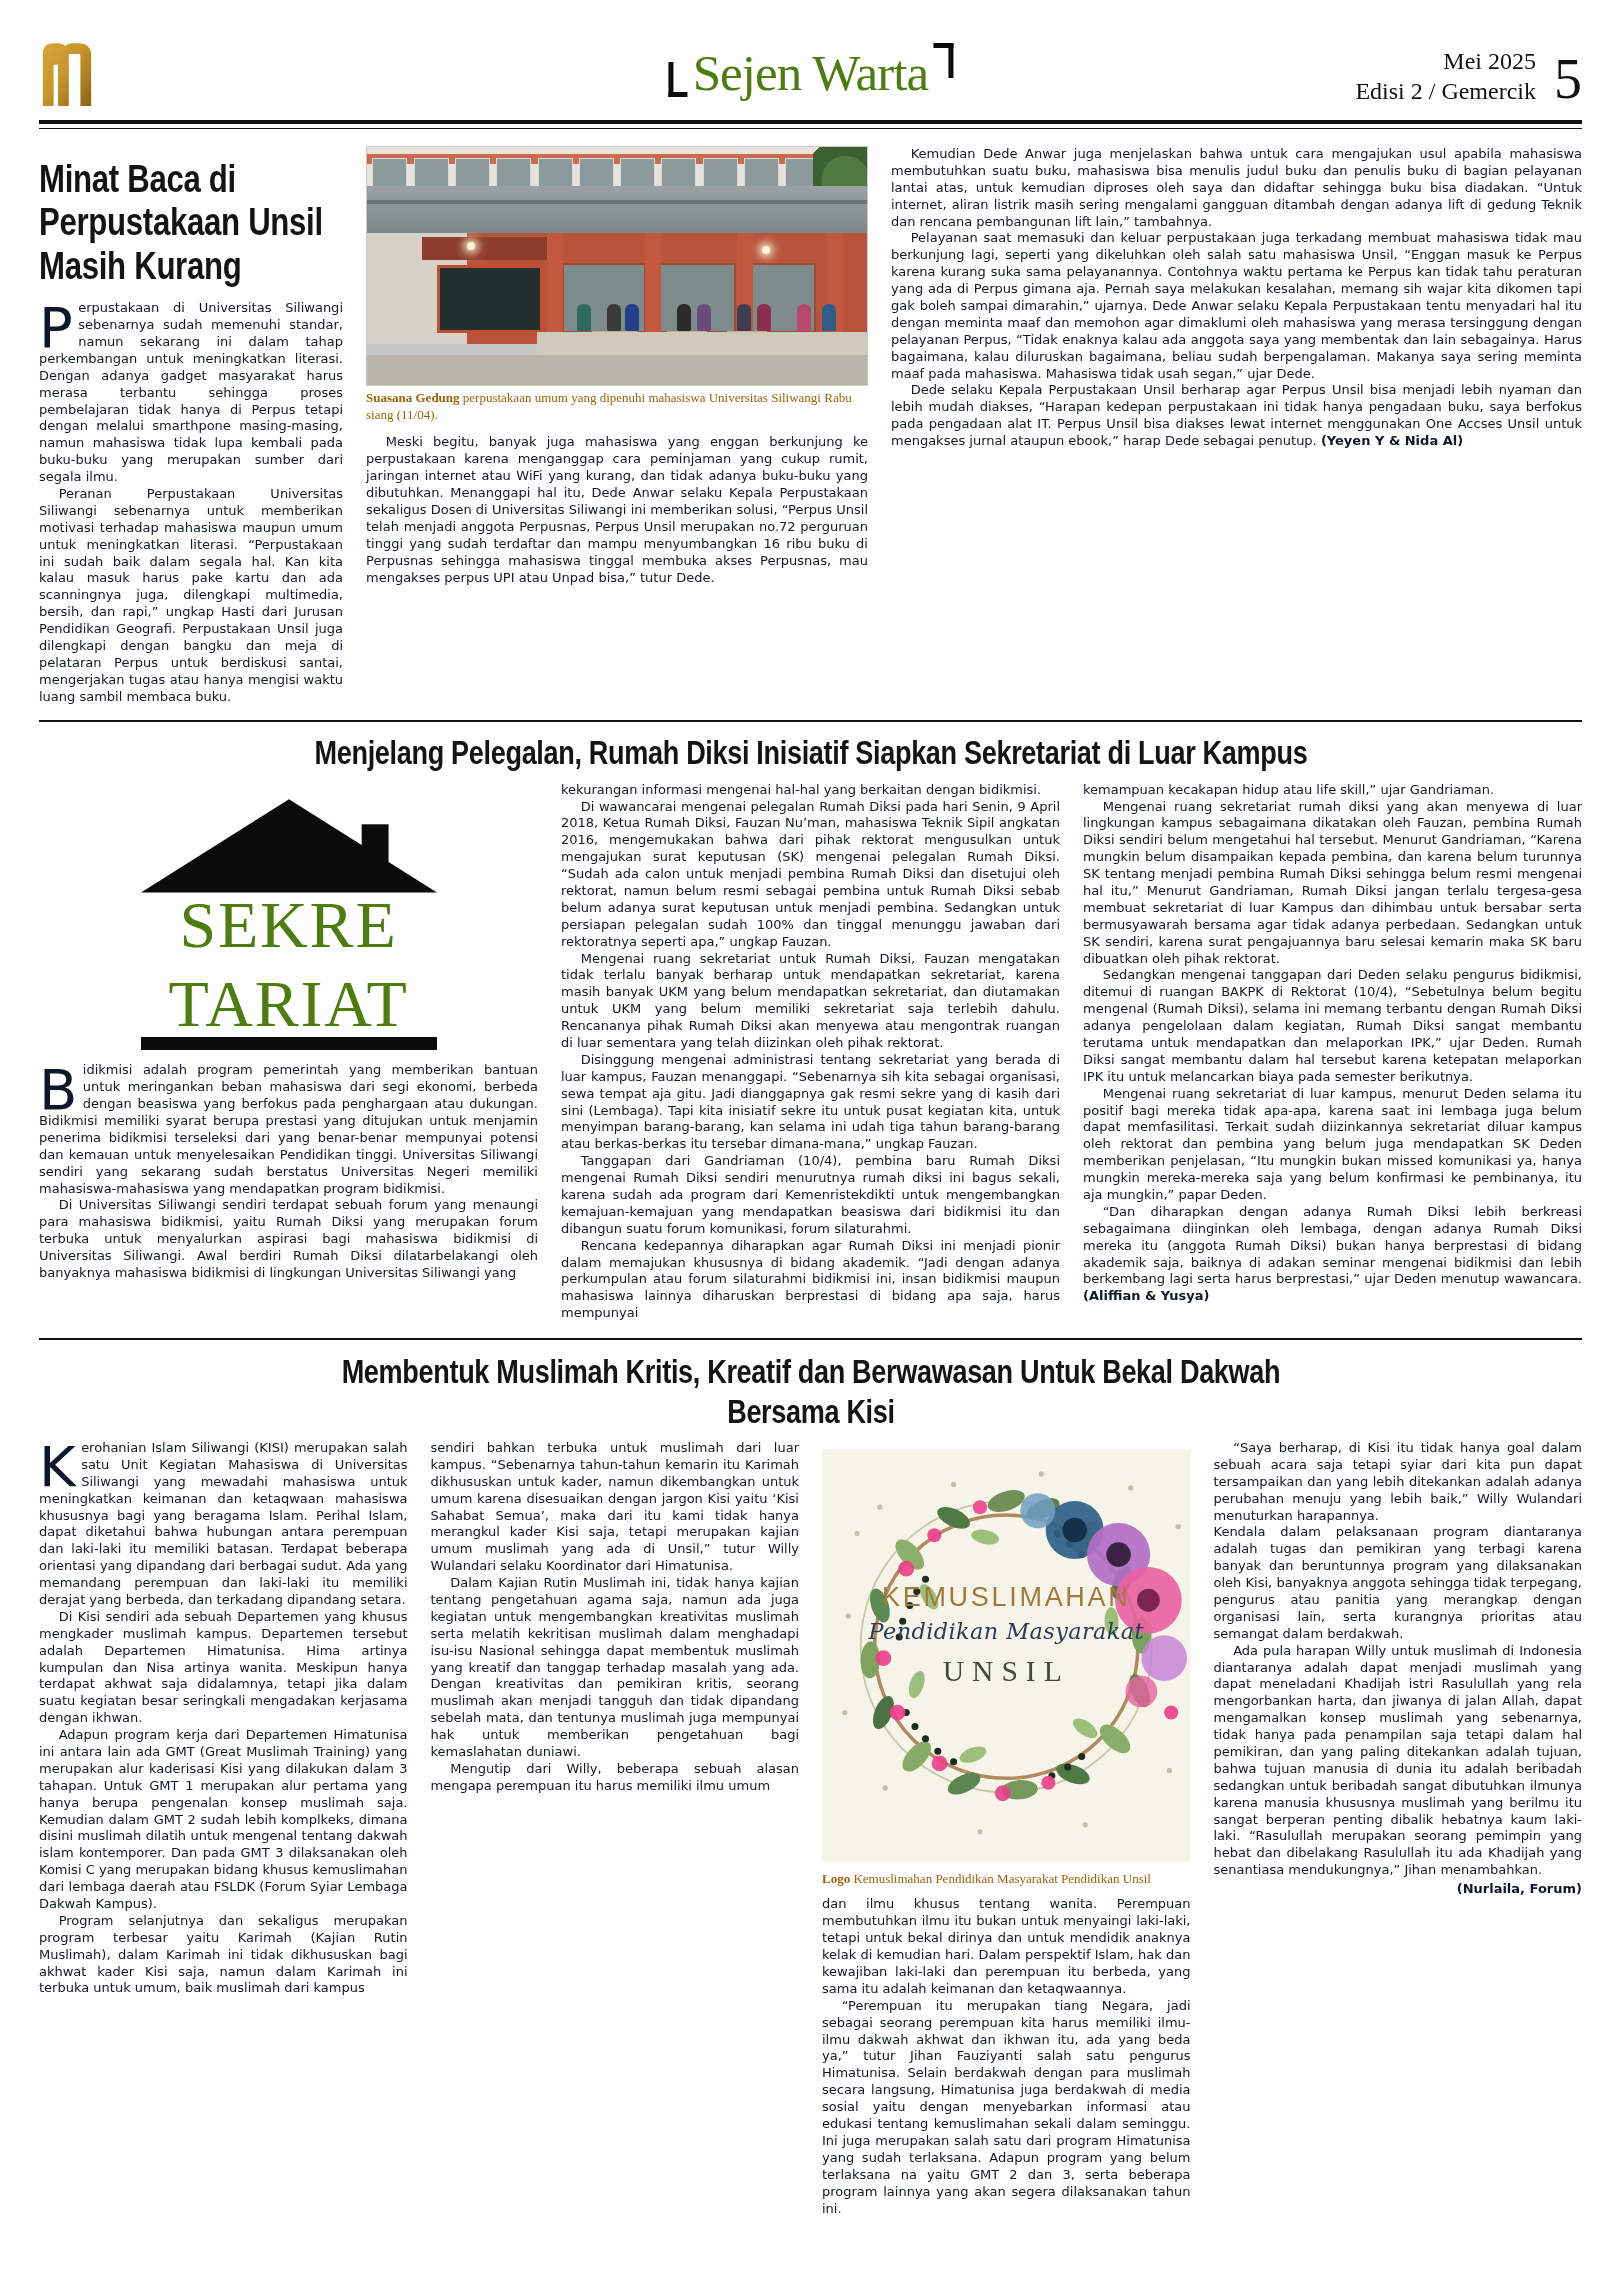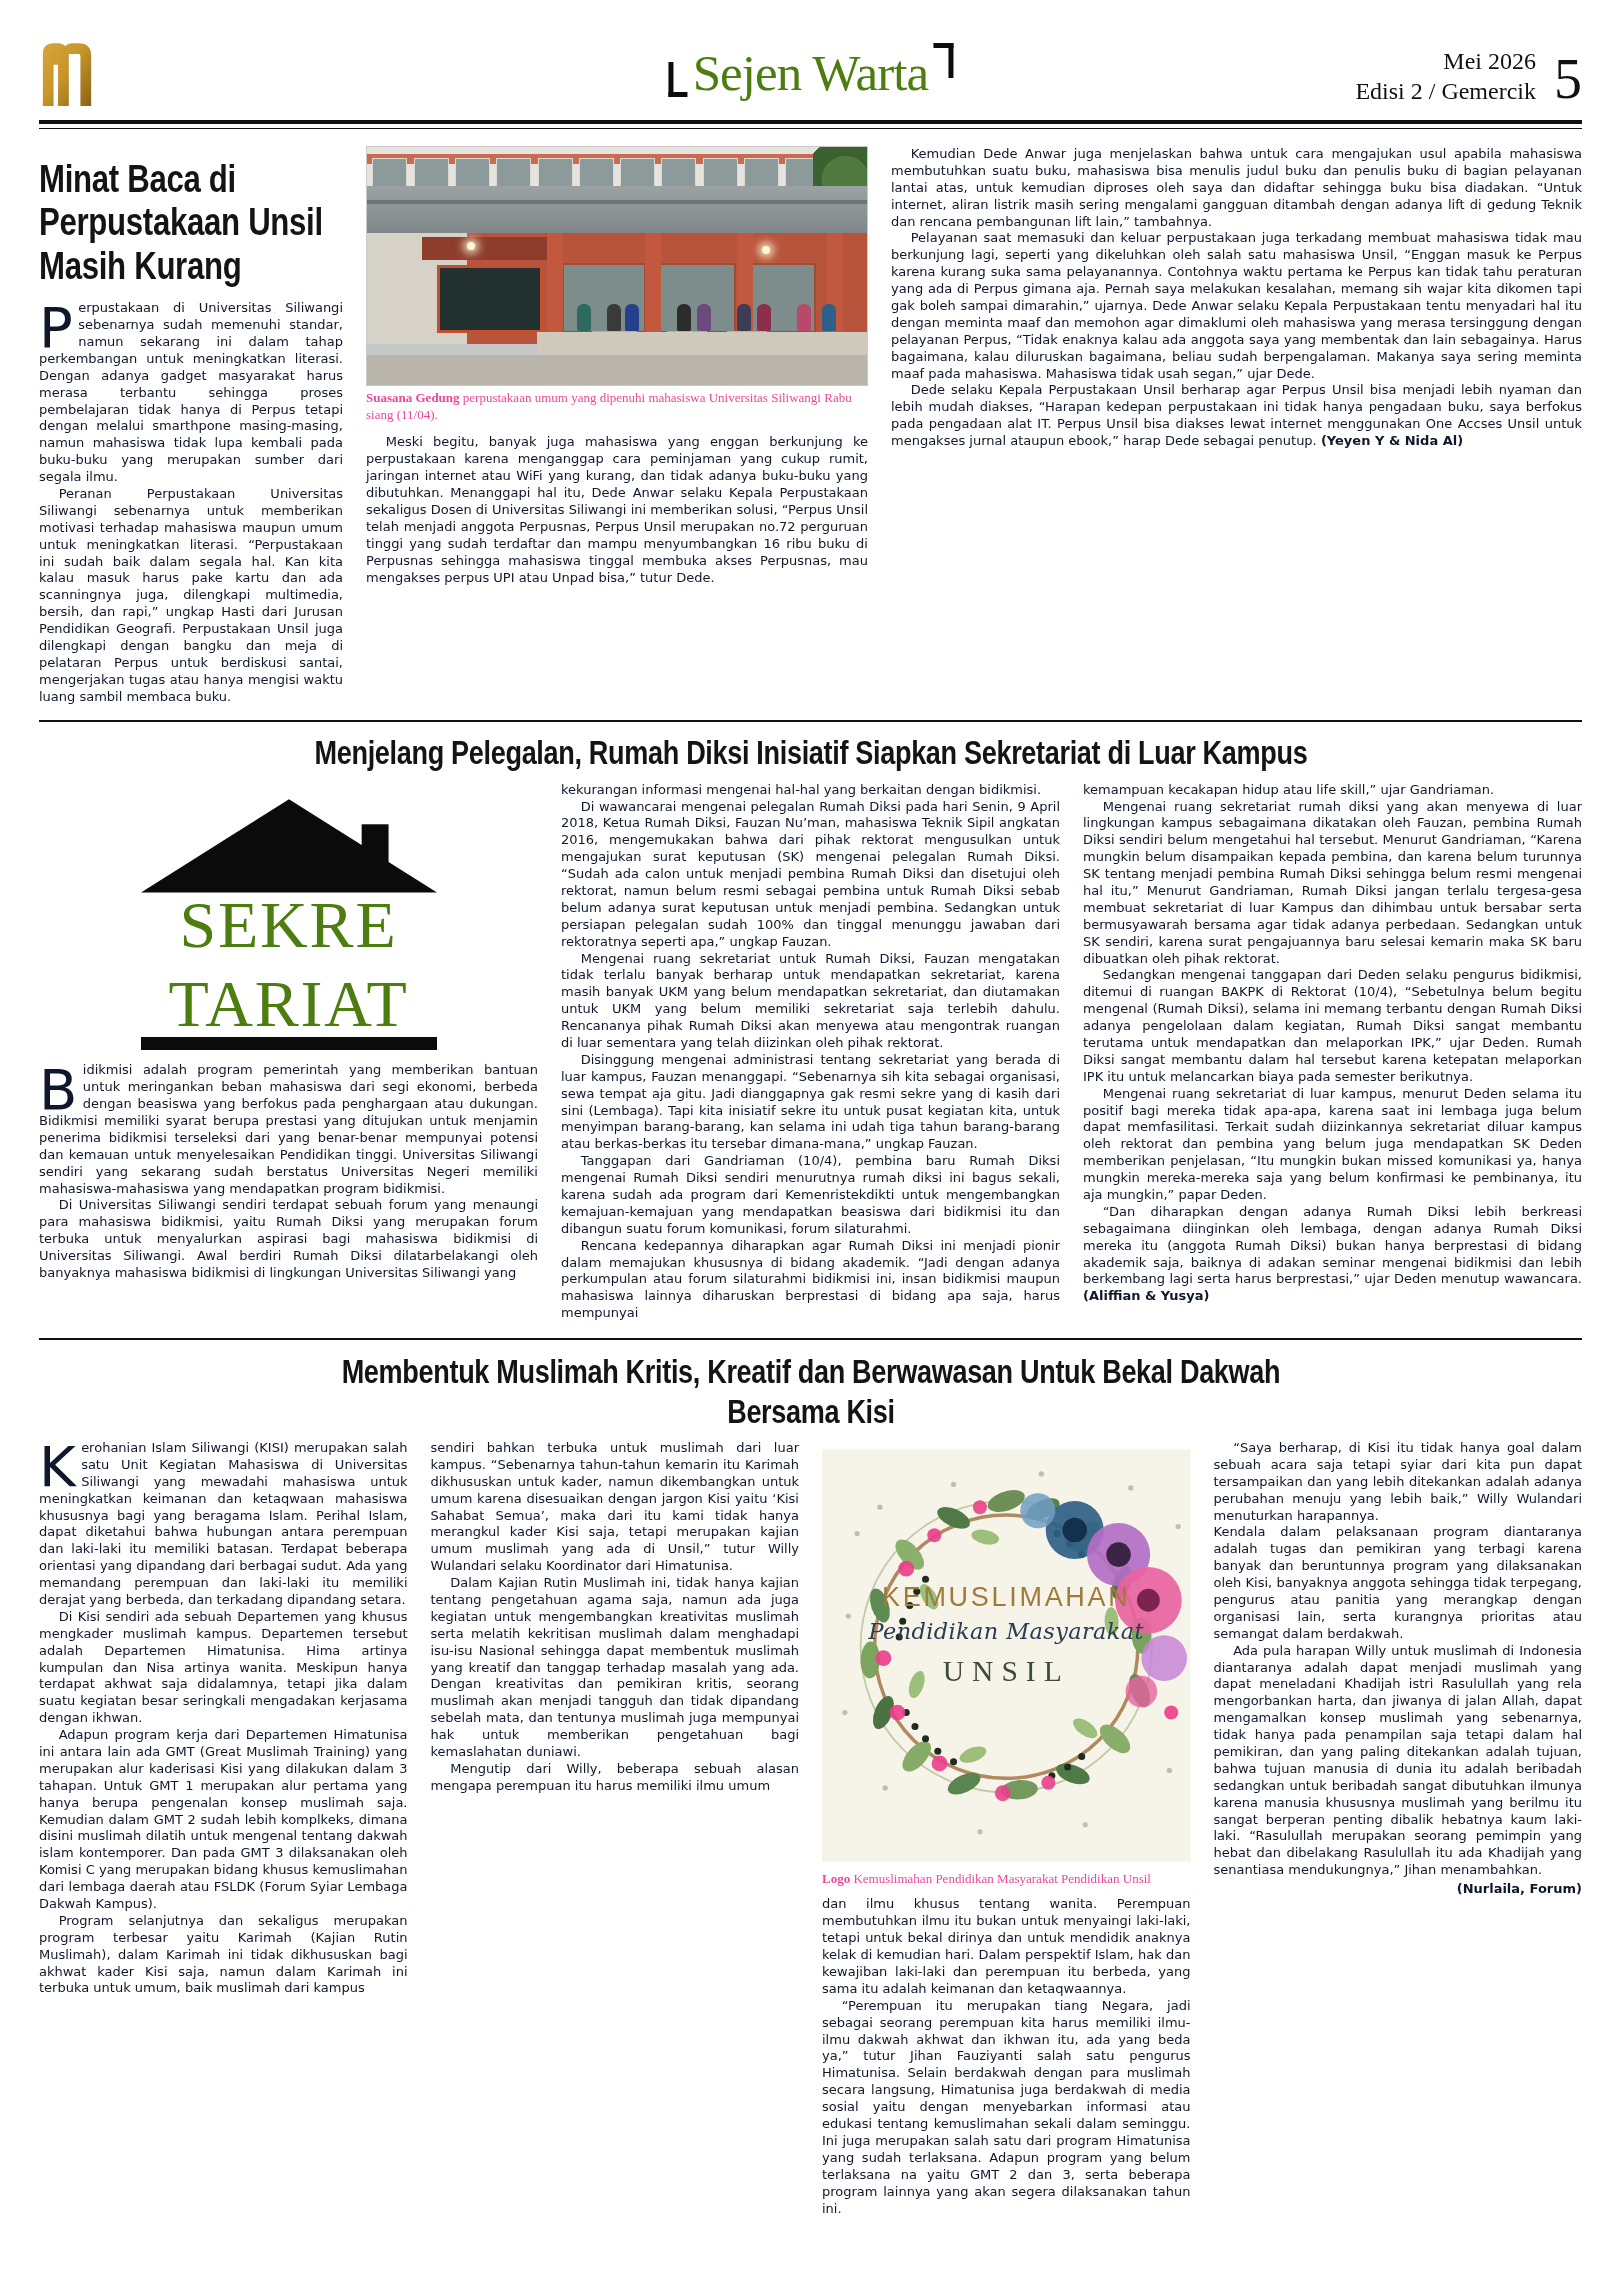--- a/index.html
+++ b/index.html
@@ -155,21 +155,21 @@
     box-sizing:border-box;
     overflow:hidden;
     position:relative;
     background:#b9bdbd;
   }
   .caption{
     font-family:"Liberation Serif", serif;
     font-size:13px;
     line-height:1.28;
     margin-top:4.5px;
-    color:#ec4899;
+    color:#a16207;
     text-align:left;
   }
   .caption b{font-weight:700;}
 
   
   .photo-lib{height:240px;}
   .lib-sky{position:absolute;inset:0;background:linear-gradient(#cfd4d2,#c2c6c4);}
   .lib-upper{position:absolute;left:0;right:0;top:0;height:41px;background:#e6e3dd;}
   .lib-redband{position:absolute;left:0;right:0;top:7.2px;height:9.9px;background:#c4553a;opacity:.85;}
   .lib-winrow{position:absolute;left:0;right:0;top:10.7px;height:29px;display:flex;gap:6.3px;padding:0 5.4px;}
@@ -268,21 +268,21 @@
     </div>
 
     <div class="masthead-title">
       <span class="bracket-l"></span>
       <span class="mt-text">Sejen Warta</span>
       <span class="bracket-r"></span>
     </div>
 
     <div class="masthead-meta">
       <div class="meta-lines">
-        <div class="meta-date">Mei 2026</div>
+        <div class="meta-date">Mei 2025</div>
         <div class="meta-edition">Edisi 2 / Gemercik</div>
       </div>
       <div class="page-number">5</div>
     </div>
   </header>
 
   <hr class="rule-thick">
   <hr class="rule-thin" style="margin-top:3.6px;">
 
   <section class="sec">

